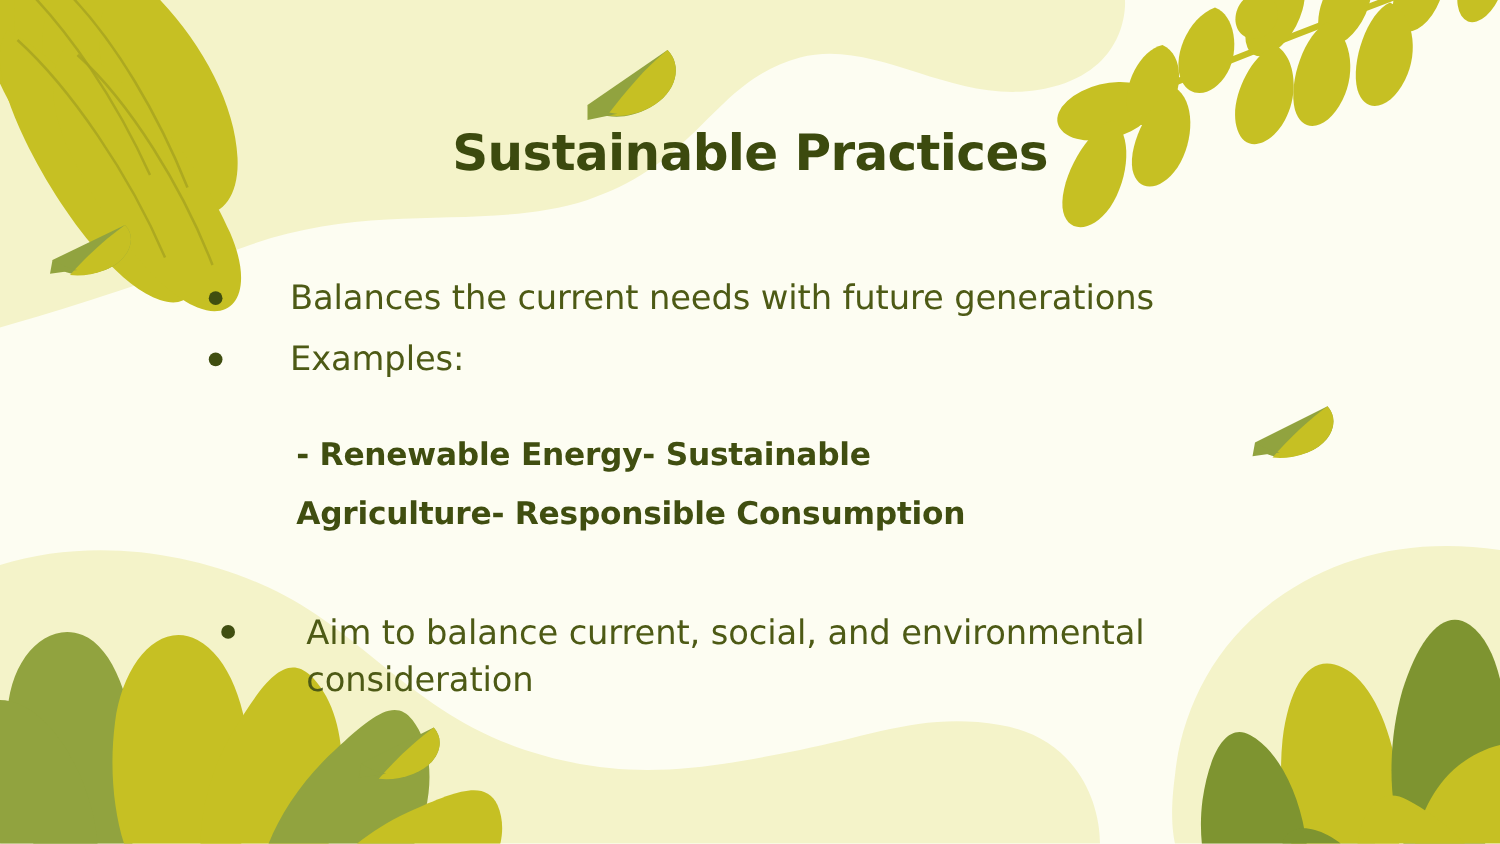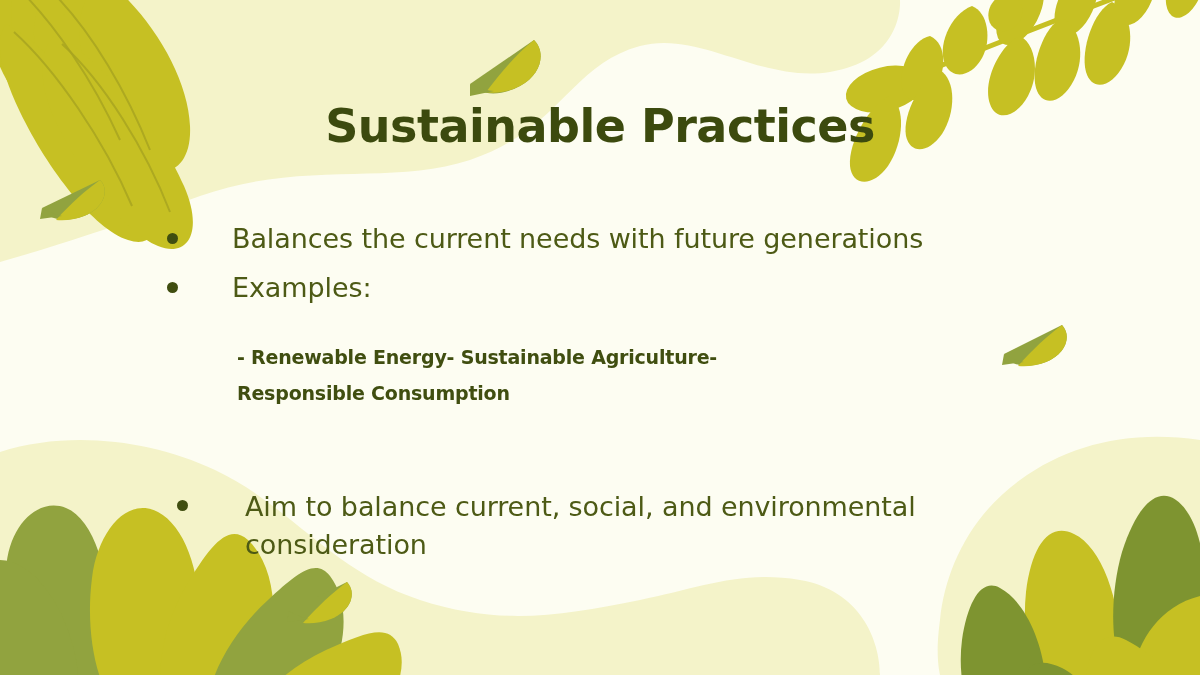--- a/index.html
+++ b/index.html
@@ -29,21 +29,21 @@
     height: 675px;
   }
 
   
   #title {
     position: absolute;
     left: 0;
     top: 102px;
     width: 1200px;
     text-align: center;
-    font-size: 46px;
+    font-size: 40px;
     font-weight: bold;
     letter-spacing: -0.5px;
     color: #3C4A0E;
     line-height: 1.05;
   }
 
   
   .bullet-row {
     position: absolute;
     display: flex;
@@ -75,21 +75,21 @@
   #bullet-3 .bullet-text { margin-left: 57px; }
   #bullet-3 .bullet-dot { margin-top: 12px; }
 
   
   #examples-block {
     position: absolute;
     left: 237px;
     top: 340px;
     width: 560px;
     color: #404E10;
-    font-size: 19px;
+    font-size: 25px;
     font-weight: bold;
     line-height: 1.88;
     letter-spacing: -0.2px;
   }
 </style>
 </head>
 <body>
 
 <div id="slide">
 

